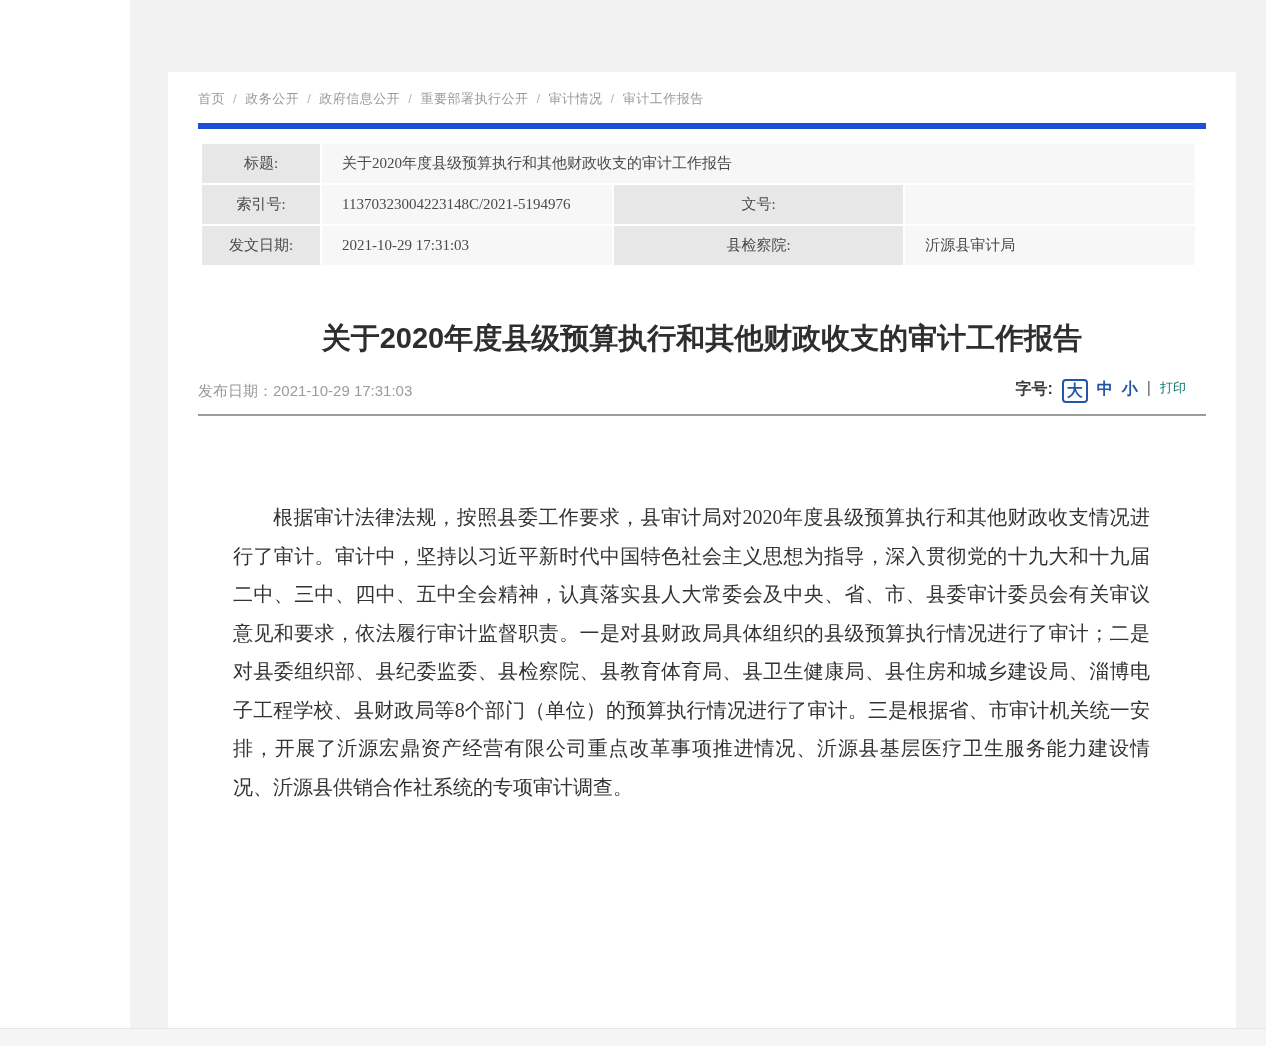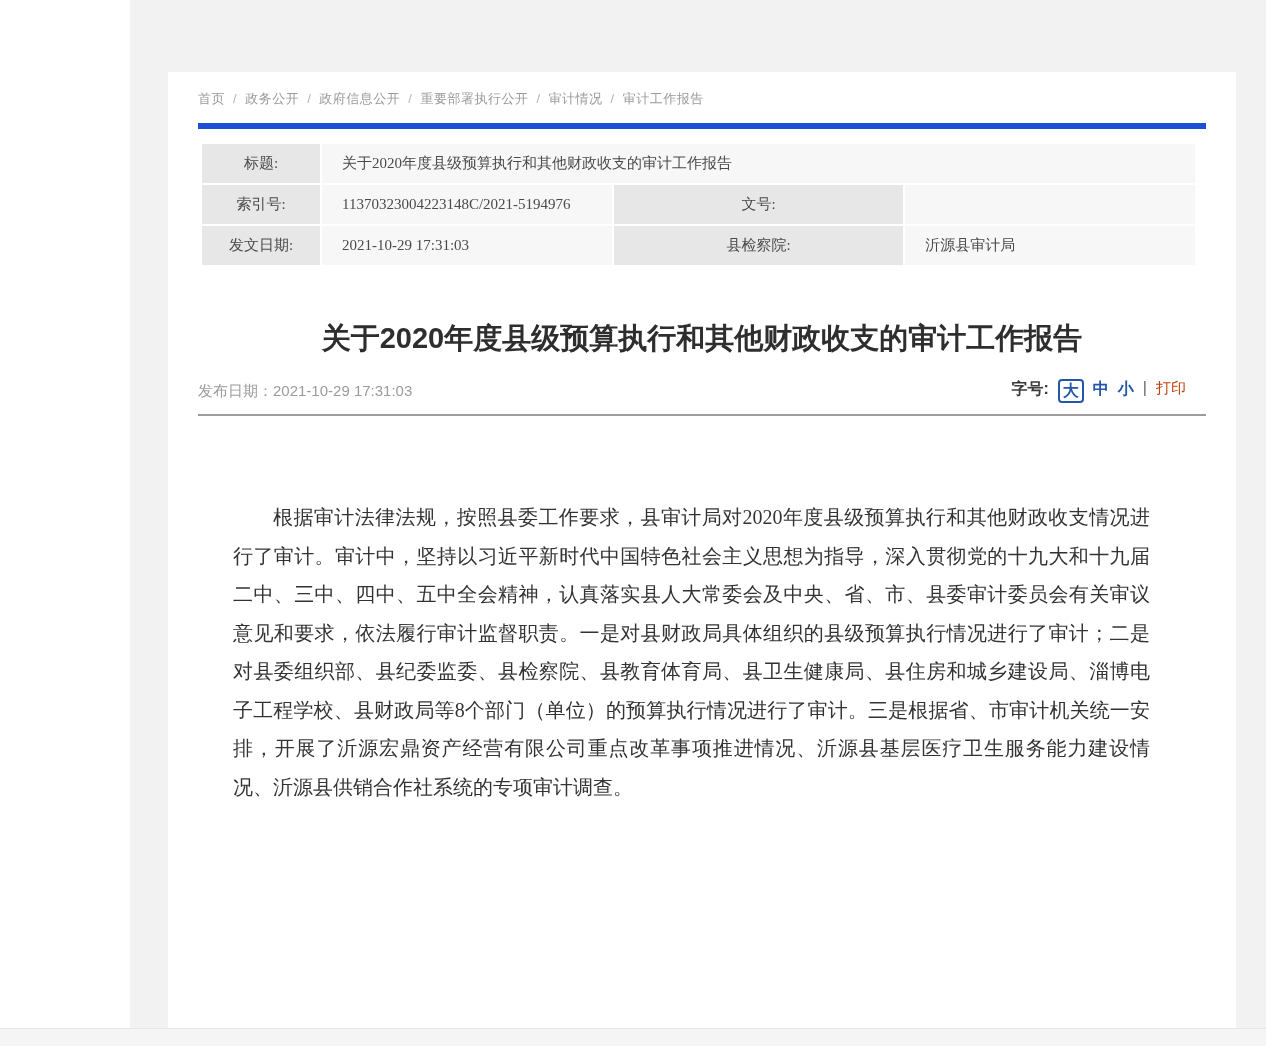--- a/index.html
+++ b/index.html
@@ -109,21 +109,21 @@
     cursor: pointer;
     font-weight: bold;
   }
   .font-controls a.size-large {
     border: 2px solid #2356a8;
     border-radius: 4px;
     padding: 0 3px;
     line-height: 20px;
   }
   .font-controls .fc-sep { color: #666; font-weight: normal; }
-  .font-controls a.print-link { color: #c2410c; font-weight: normal; font-size: 15px; }
+  .font-controls a.print-link { color: #0f766e; font-weight: normal; font-size: 13px; }
 
   .divider {
     border: none;
     border-top: 2px solid #9c9c9c;
     margin: 11px 30px 0 30px;
   }
 
   
   .article-body {
     margin: 0 86px 0 65px;

